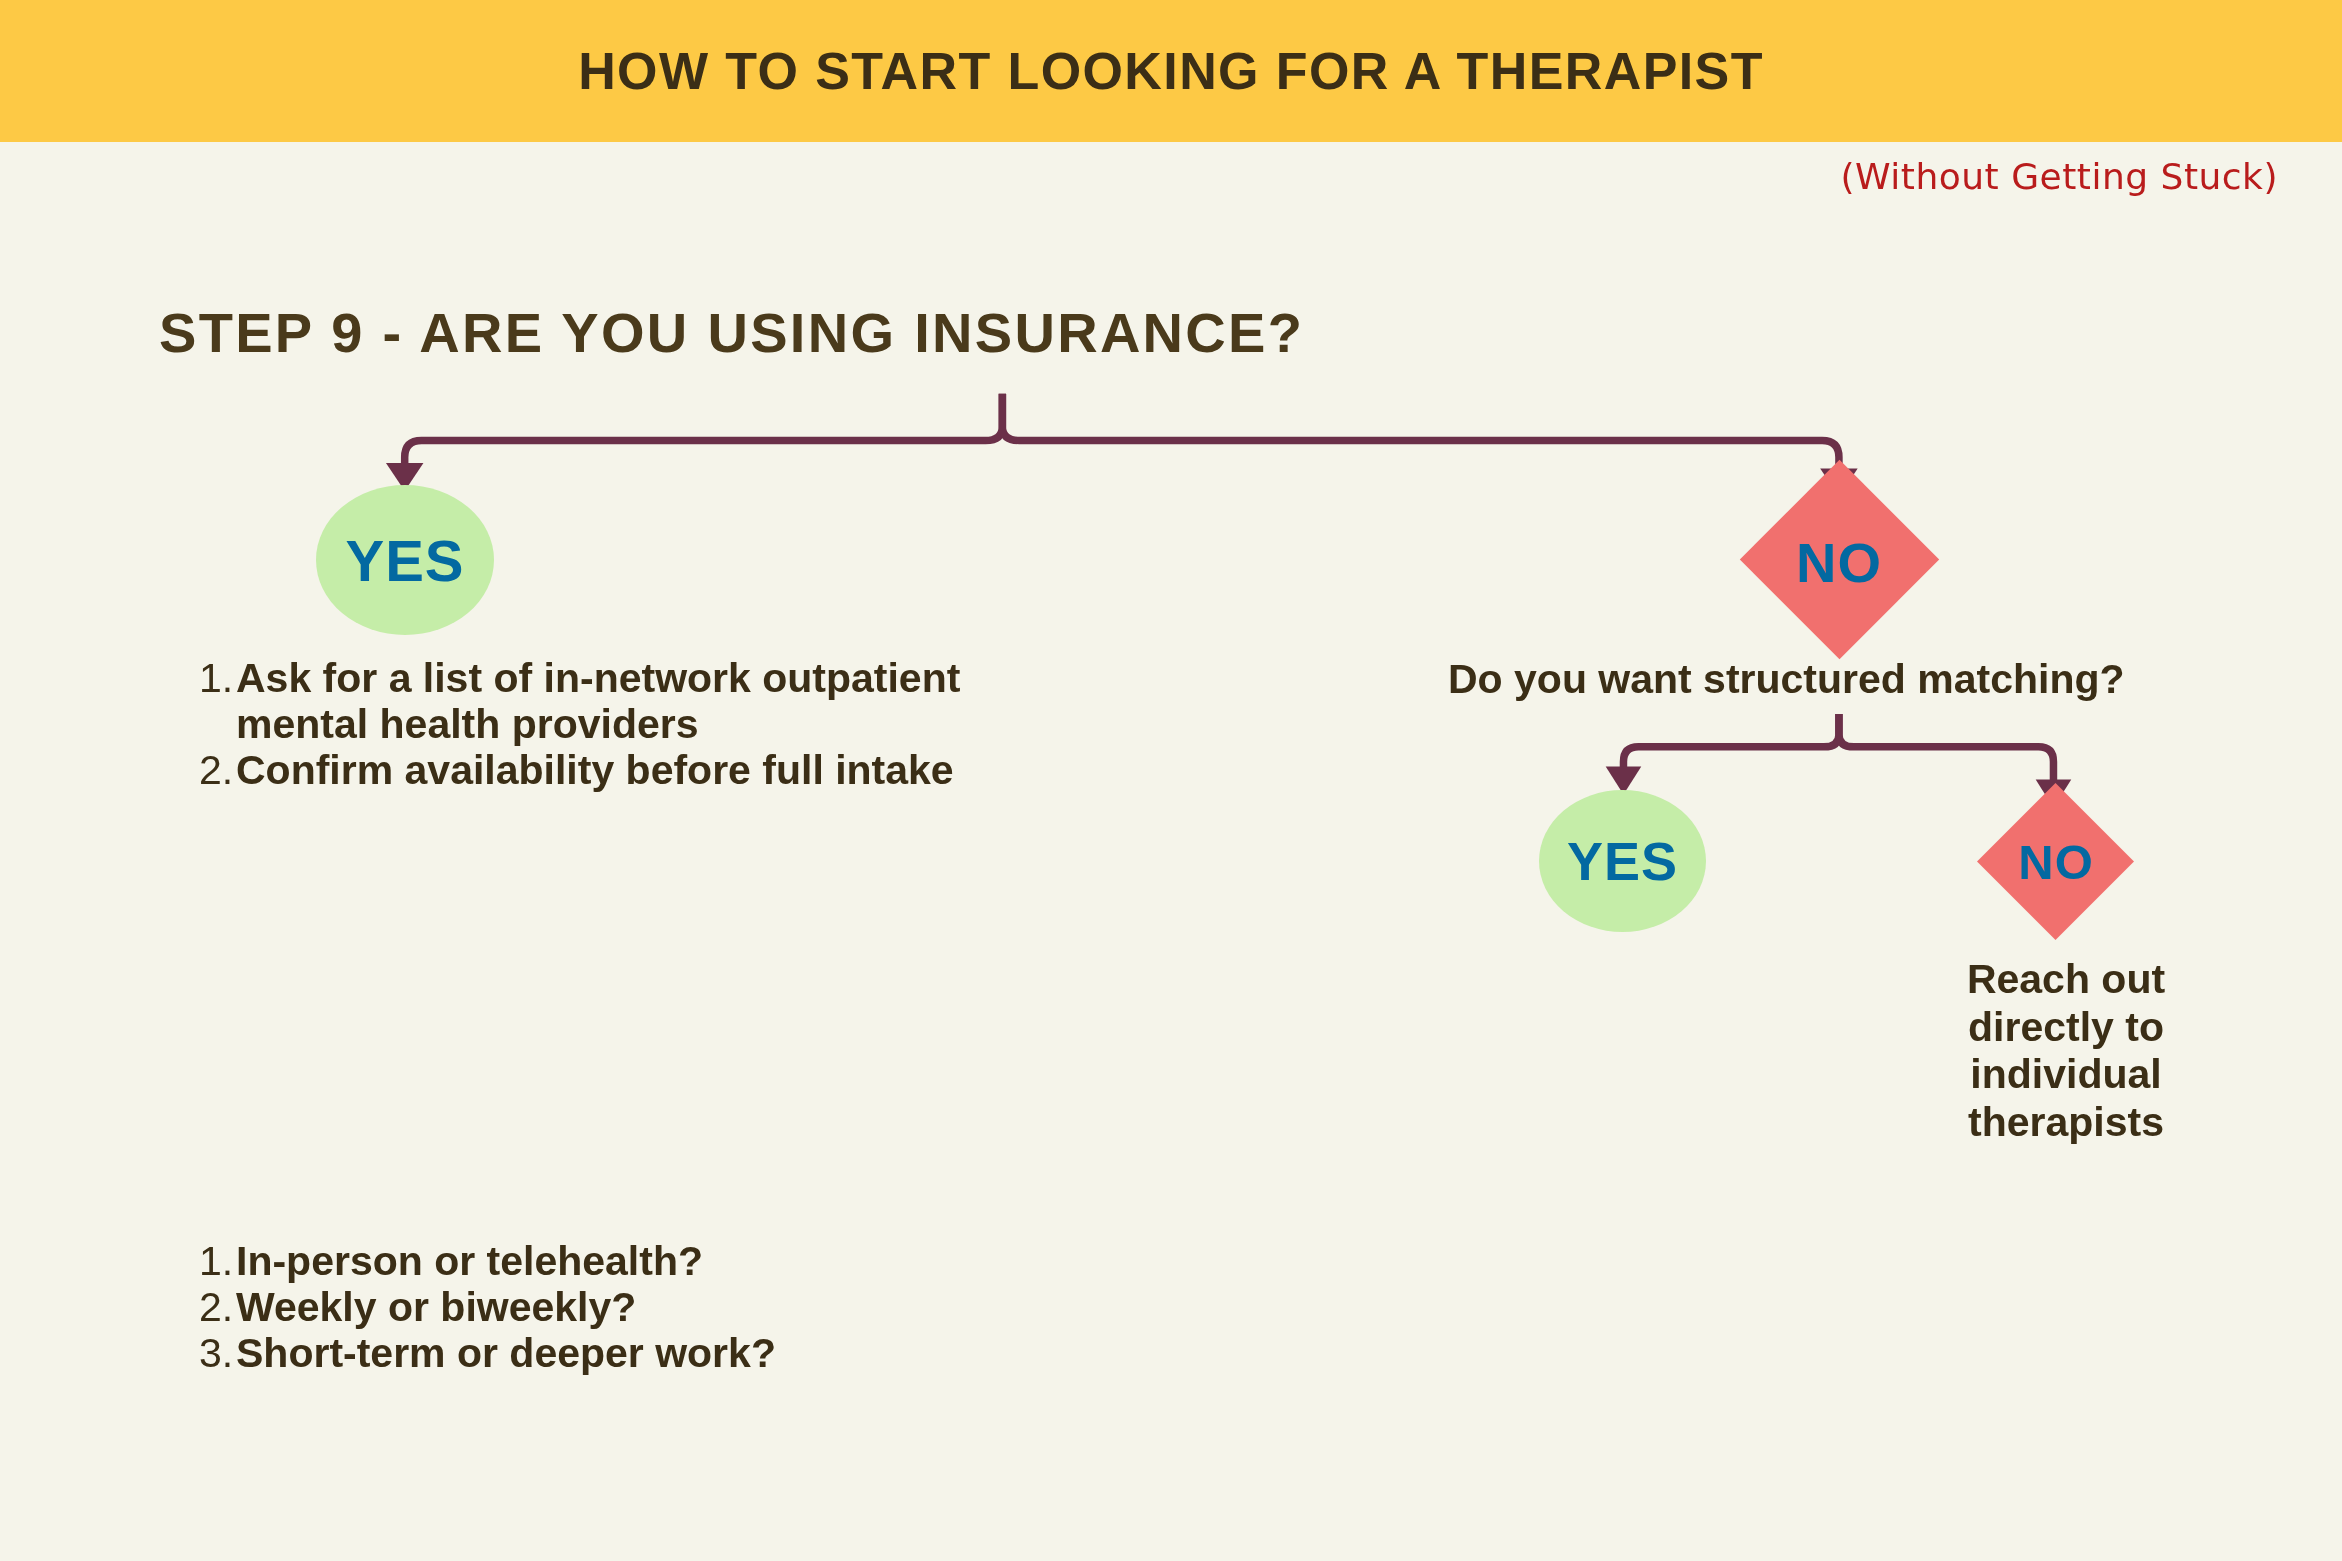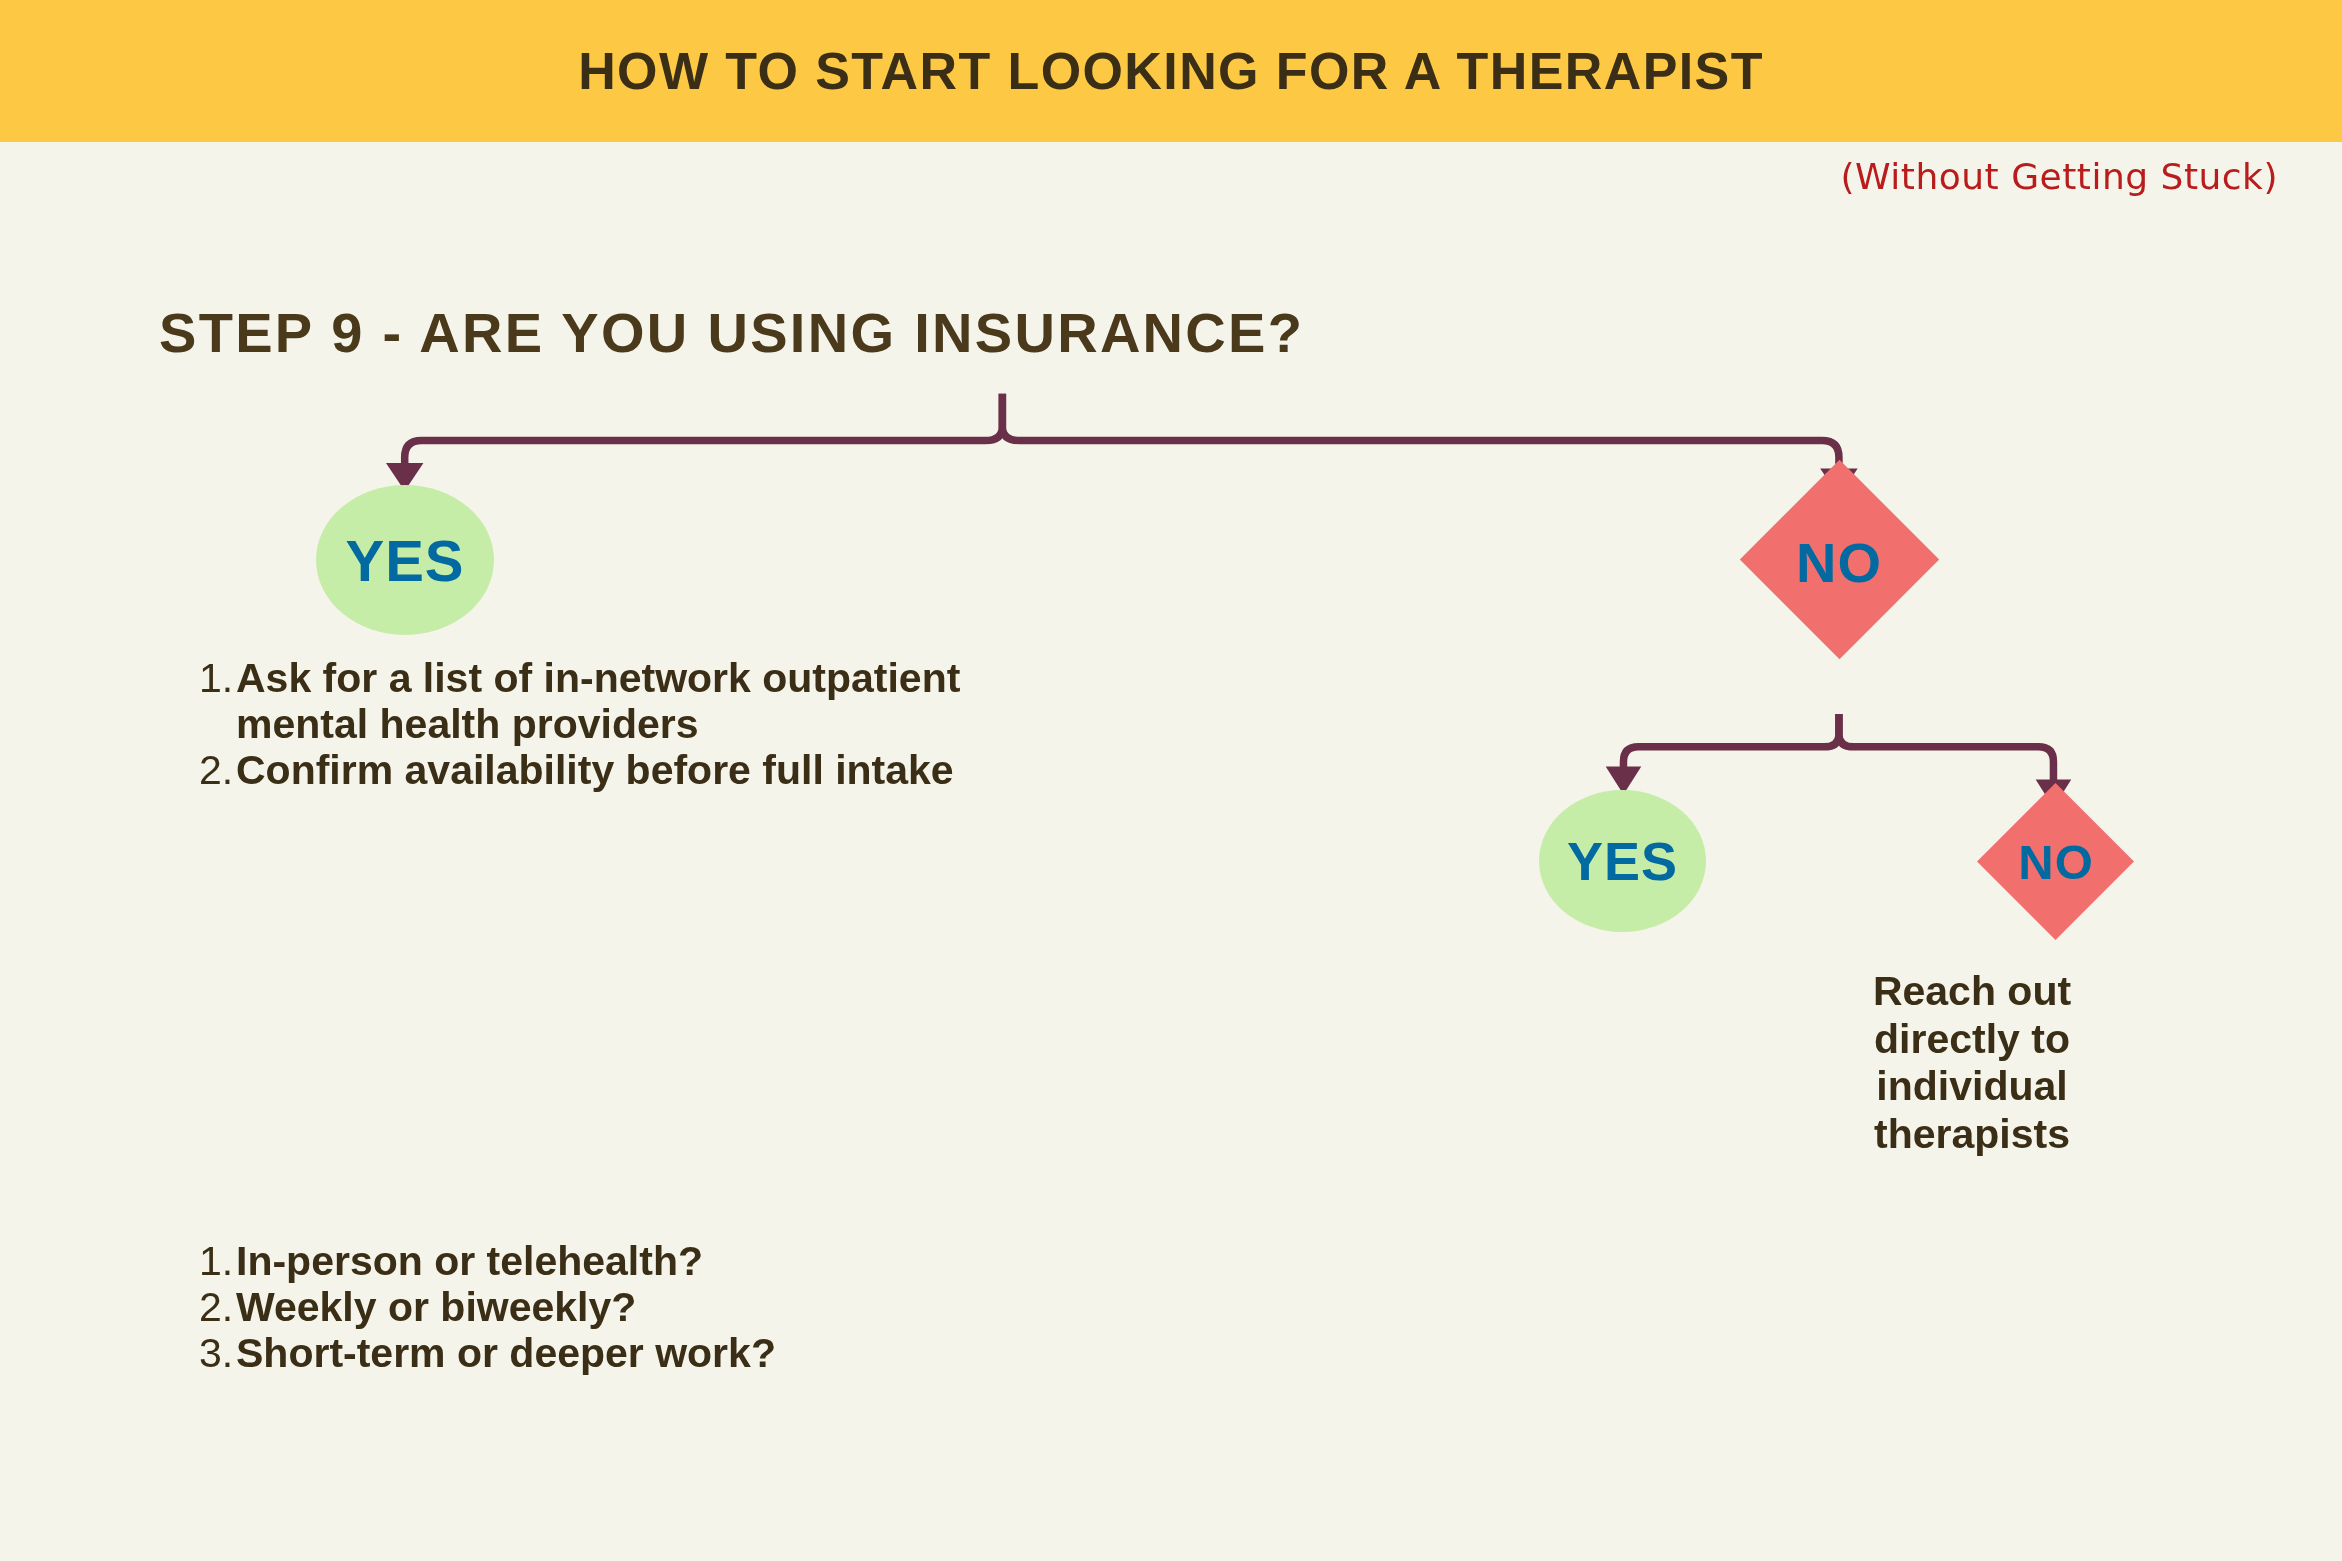--- a/index.html
+++ b/index.html
@@ -138,21 +138,21 @@
   .flow-text {
     position: absolute;
     color: #3B2E16;
     font-family: "Liberation Sans Narrow", "Liberation Sans", sans-serif;
     font-size: 41px;
     font-weight: bold;
     line-height: 1.16;
   }
   #question-2 { left: 1448px; top: 656px; white-space: nowrap; }
   #outcome-yes-2 { left: 1448px; top: 956px; width: 337px; text-align: left; }
-  #outcome-no-2 { left: 1836px; top: 956px; width: 272px; text-align: center; margin-top: 12px; }
+  #outcome-no-2 { left: 1930px; top: 956px; width: 272px; text-align: center; }
 
   
   #connectors {
     position: absolute;
     left: 0;
     top: 0;
     width: 2342px;
     height: 1562px;
     pointer-events: none;
   }
@@ -198,20 +198,21 @@
       <span class="marker">2.</span>
       <span class="body">Confirm availability before full intake</span>
     </div>
   </div>
 
   <div id="node-no-1" class="diamond-node"></div>
   <div id="node-no-1-label" class="diamond-label">
     <span class="node-label">NO</span>
   </div>
 
+  <div id="question-2" class="flow-text">Do you want structured matching?</div>
 
   <div id="node-yes-2" class="ellipse-node">
     <span class="node-label">YES</span>
   </div>
 
   <div id="node-no-2" class="diamond-node"></div>
   <div id="node-no-2-label" class="diamond-label">
     <span class="node-label">NO</span>
   </div>
   <div id="outcome-no-2" class="flow-text">Reach out directly to individual therapists</div>

